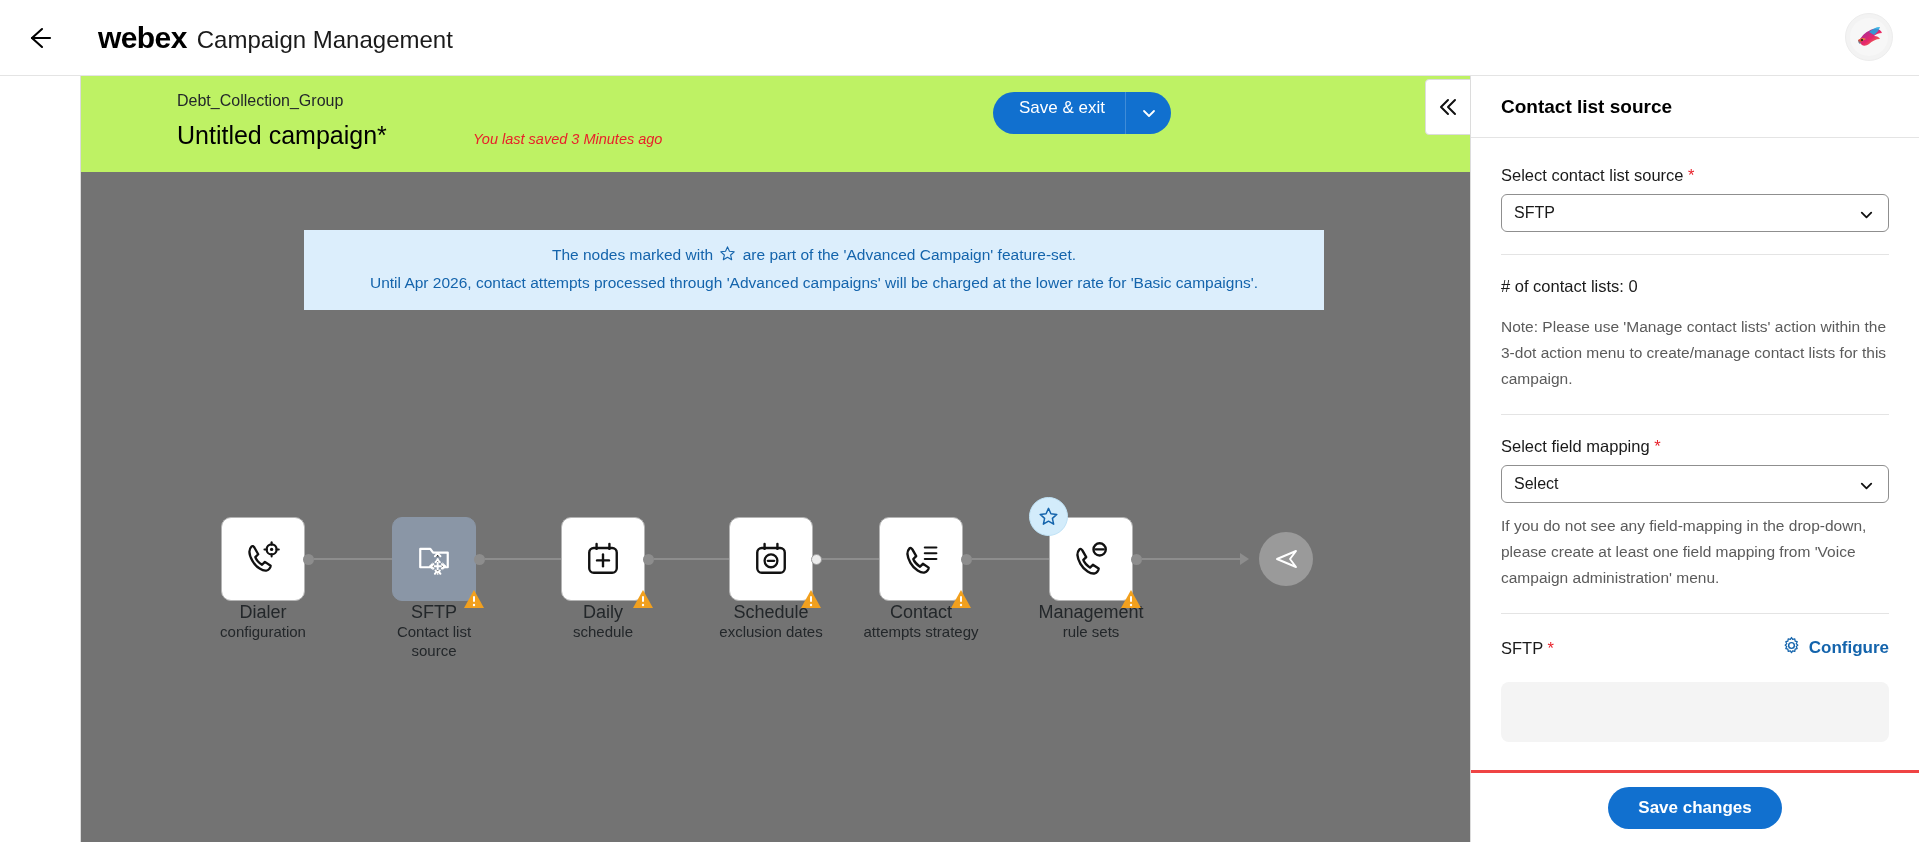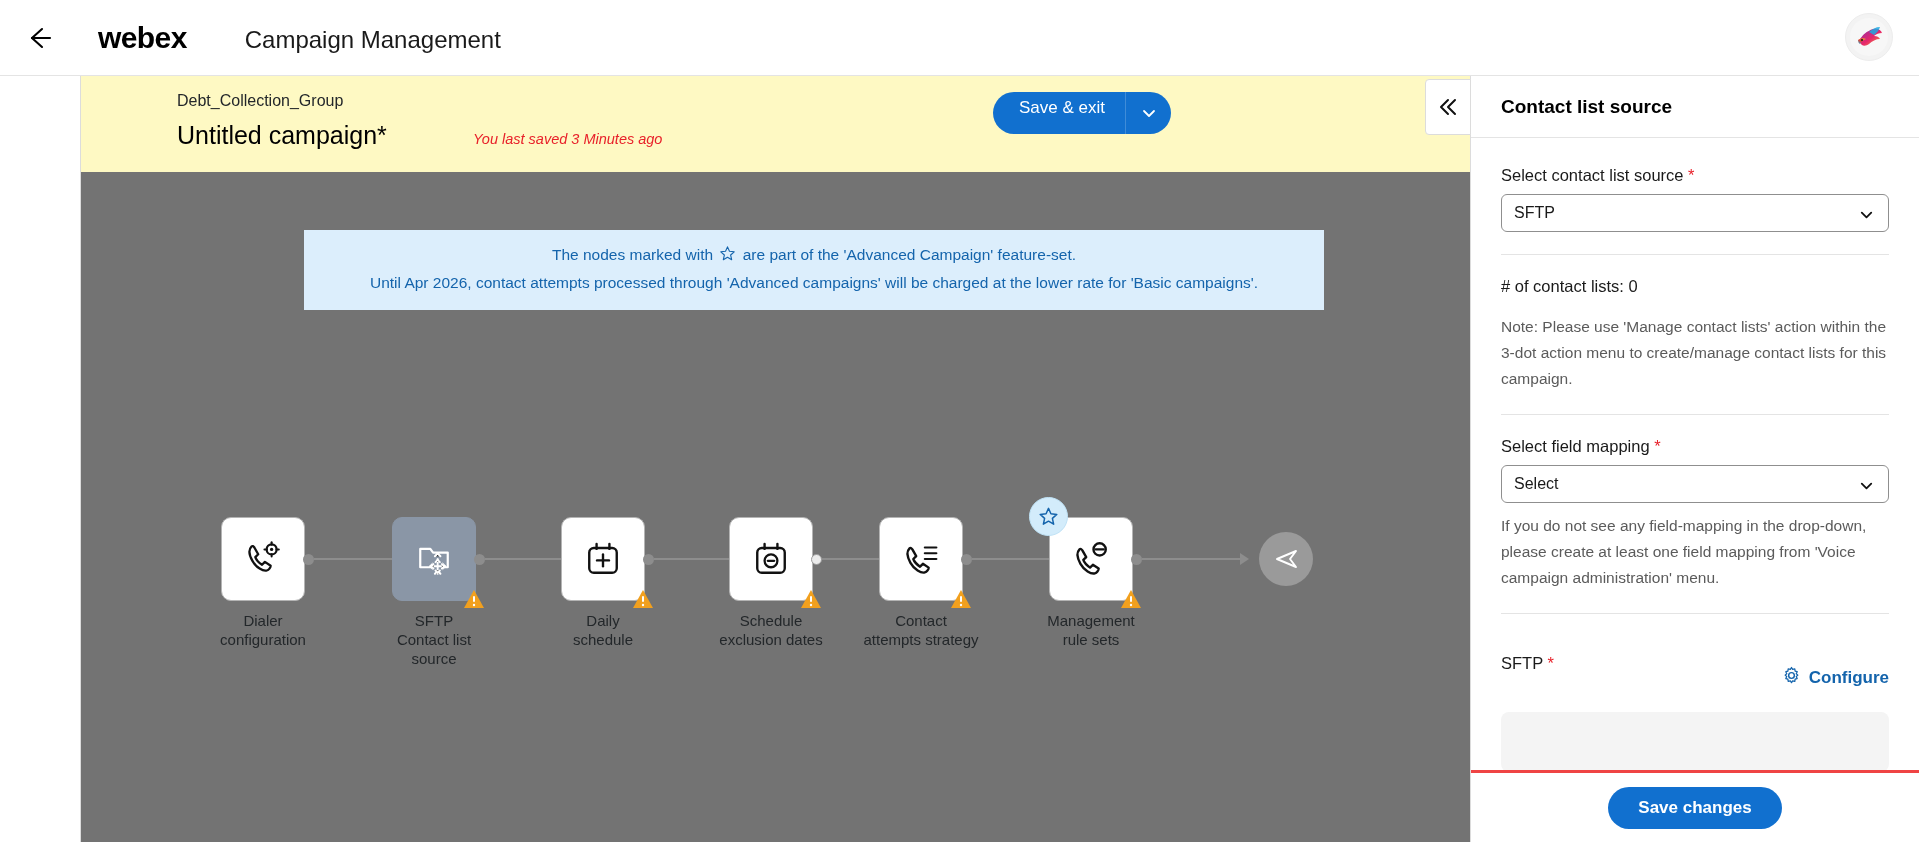--- a/index.html
+++ b/index.html
@@ -15,21 +15,21 @@
   .topbar {
     position: absolute; left: 0; top: 0; width: 1919px; height: 76px;
     background: #fff; display: flex; align-items: center;
     border-bottom: 1px solid #e4e4e4;
   }
   .back-btn {
     width: 46px; height: 46px; margin-left: 16px;
     display: flex; align-items: center; justify-content: center;
     cursor: pointer; border-radius: 50%;
   }
-  .brand { margin-left: 36px; display: flex; align-items: baseline; gap: 48px; }
+  .brand { margin-left: 36px; display: flex; align-items: baseline; }
   .brand-webex {
     font-size: 30px; font-weight: 700; color: #000; letter-spacing: -0.6px;
   }
   .brand-title {
     font-size: 24px; font-weight: 400; color: #1a1a1a; margin-left: 10px;
   }
   .avatar {
     position: absolute; right: 26px; top: 13px;
     width: 48px; height: 48px; border-radius: 50%;
     background: #f3f3f3; overflow: hidden;
@@ -42,21 +42,21 @@
     position: absolute; left: 0; top: 76px; width: 81px; height: 766px;
     background: #fff; border-right: 1px solid #dcdcdc;
   }
 
   
   .workspace {
     position: absolute; left: 81px; top: 76px;
     width: 1389px; height: 766px; background: #fff;
   }
   .ws-header {
-    position: relative; height: 96px; background: #fef9c3; padding: 14px 0 0 0;
+    position: relative; height: 96px; background: #bef264; padding: 14px 0 0 0;
   }
   .group-name {
     position: absolute; left: 96px; top: 16px;
     font-size: 16px; color: #23272a;
   }
   .campaign-title {
     position: absolute; left: 96px; top: 45px;
     font-size: 25px; font-weight: 400; color: #000;
   }
   .saved-note {
@@ -102,21 +102,21 @@
   .flow { position: absolute; left: 0; top: 0; width: 1389px; height: 670px; }
   .node-wrap { position: absolute; width: 120px; text-align: center; }
   .node-box {
     position: relative; width: 84px; height: 84px; margin: 0 auto;
     background: #fff; border: 1px solid #b4b4b4; border-radius: 10px;
     display: flex; align-items: center; justify-content: center;
     cursor: pointer;
   }
   .node-box.selected { background: #8a96a6; border-color: #8a96a6; }
   .node-label {
-    margin-top: 10px; font-size: 15px; color: #23272a; line-height: 19px;
+    margin-top: 2px; font-size: 18px; color: #23272a; line-height: 19px;
   }
   .node-sub { font-size: 15px; color: #23272a; line-height: 19px; }
   .warn-badge {
     position: absolute; right: -10px; bottom: -10px;
     width: 22px; height: 22px;
   }
   .star-badge {
     position: absolute; left: -21px; top: -21px;
     width: 39px; height: 39px; border-radius: 50%;
     background: #d3ecfb; border: 1px solid #bfe2f6;
@@ -181,21 +181,21 @@
   }
   .help-text {
     font-size: 15.5px; color: #5b5b5b; line-height: 26px; margin-top: 10px;
   }
   .sftp-row {
     display: flex; align-items: center; justify-content: space-between; margin-top: 4px;
   }
   .sftp-label { font-size: 16.5px; color: #1a1a1a; }
   .configure-link {
     display: flex; align-items: center; gap: 8px;
-    color: #1464ac; font-size: 17px; font-weight: 700; cursor: pointer; margin-top: 30px;
+    color: #1464ac; font-size: 17px; font-weight: 700; cursor: pointer;
   }
   .sftp-card {
     margin-top: 22px; height: 60px; background: #f4f4f4; border-radius: 8px;
   }
   .panel-footer {
     flex: none; height: 72px; border-top: 3px solid #ef4444;
     display: flex; align-items: center; justify-content: center; background: #fff;
   }
   .save-changes-btn {
     background: #1170cf; color: #fff; border: none; border-radius: 21px;

